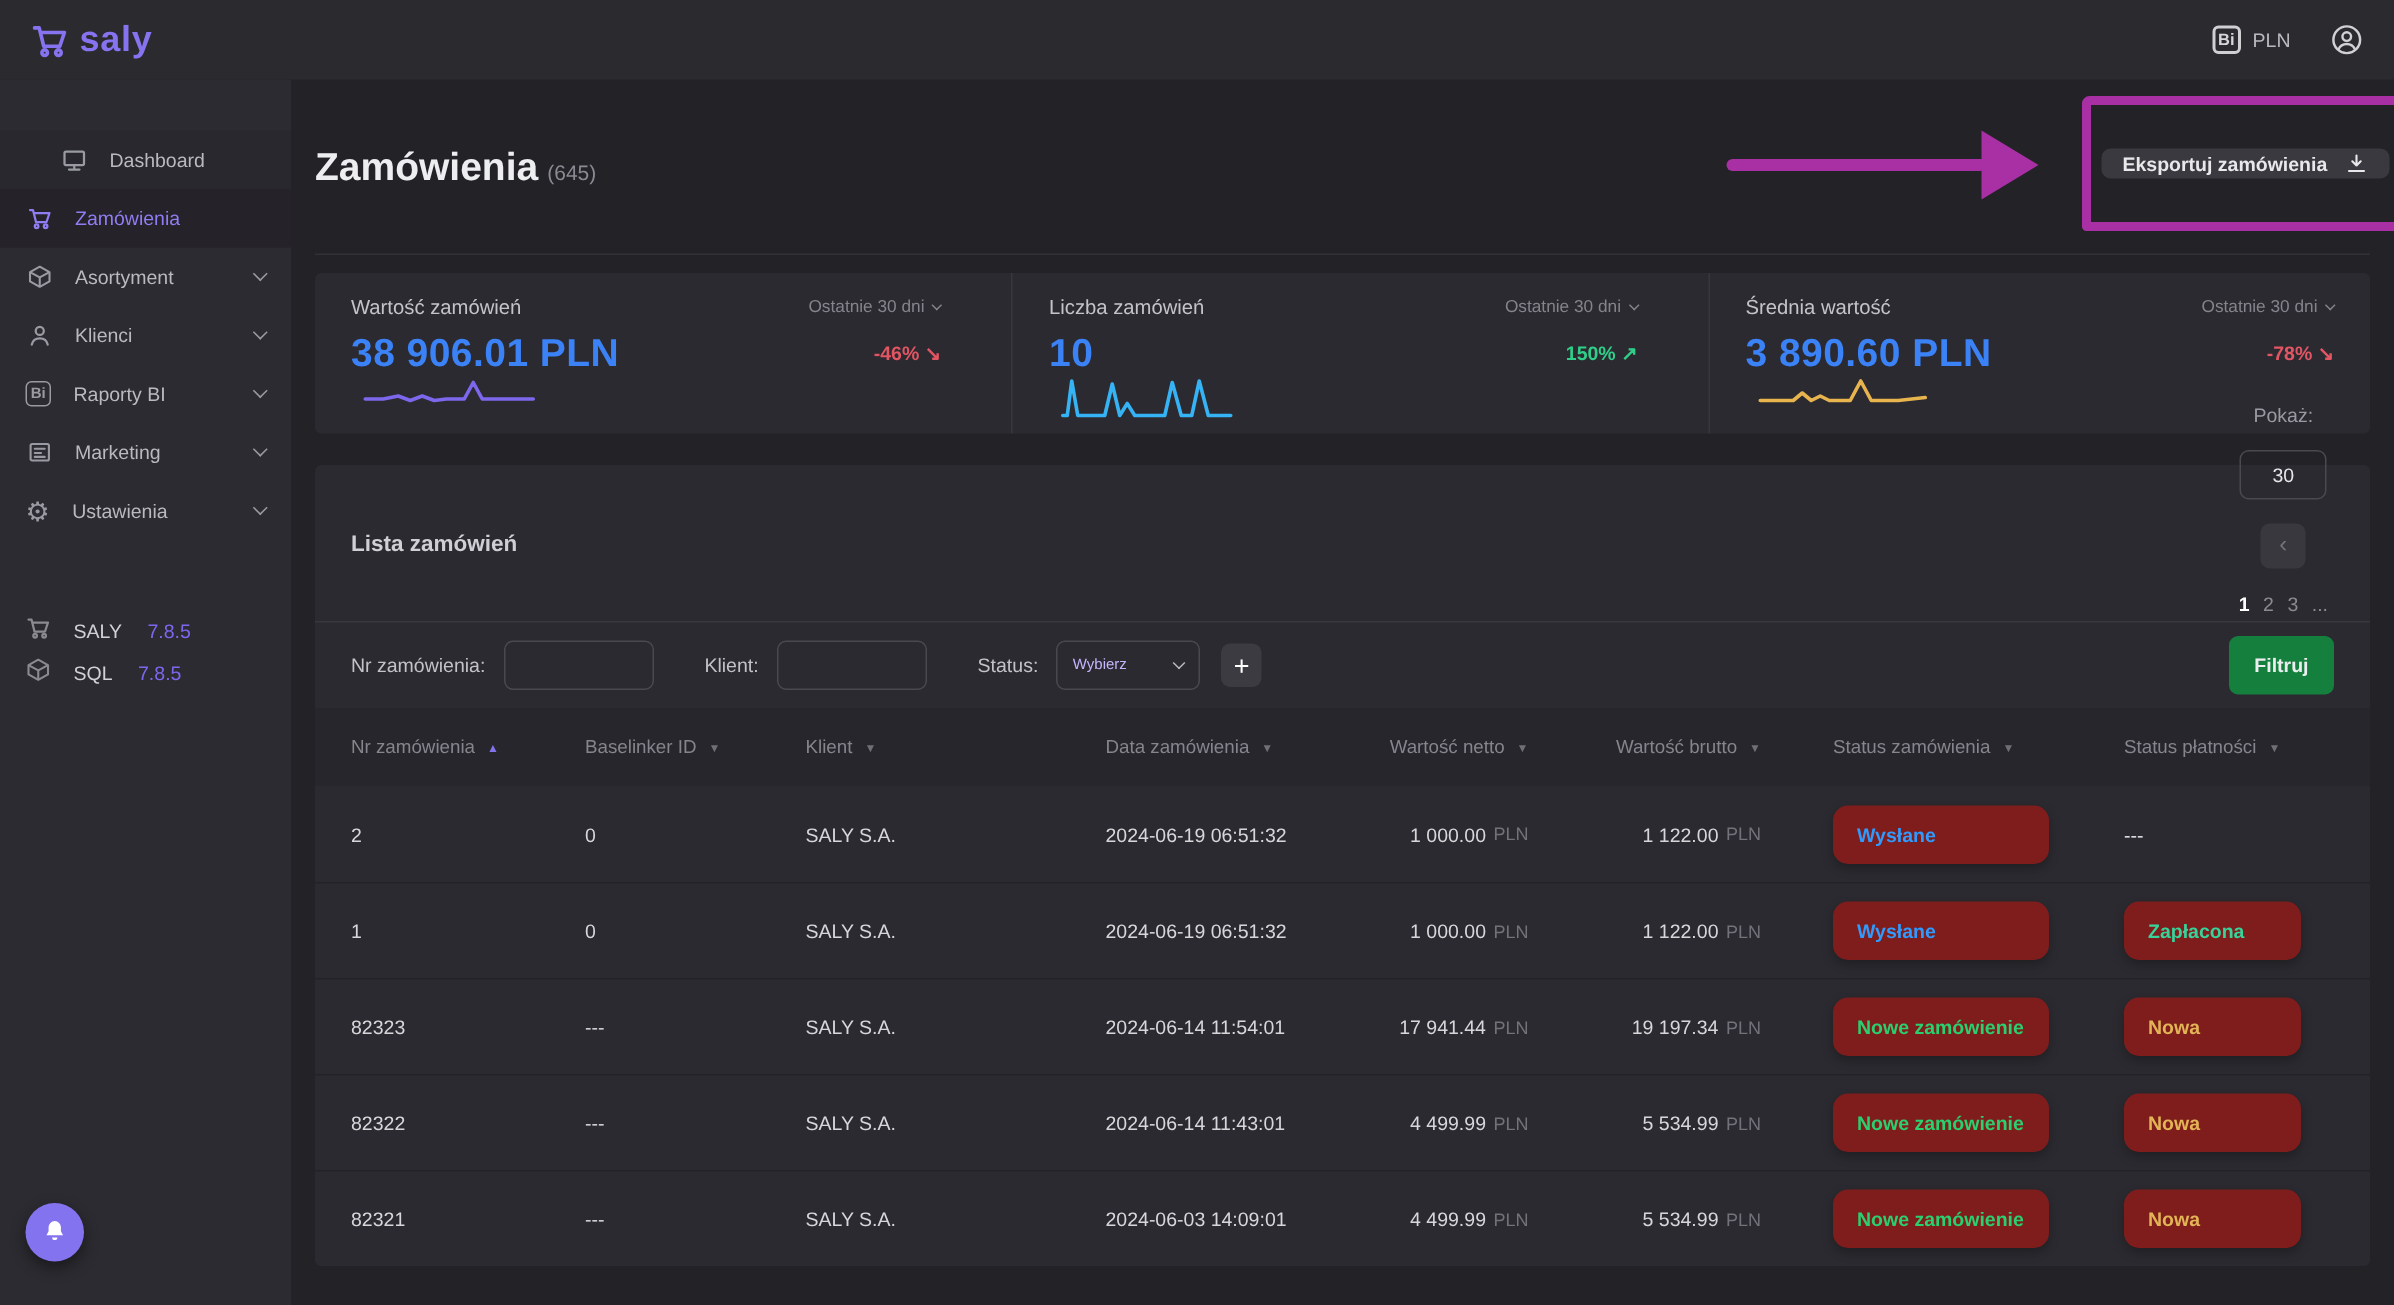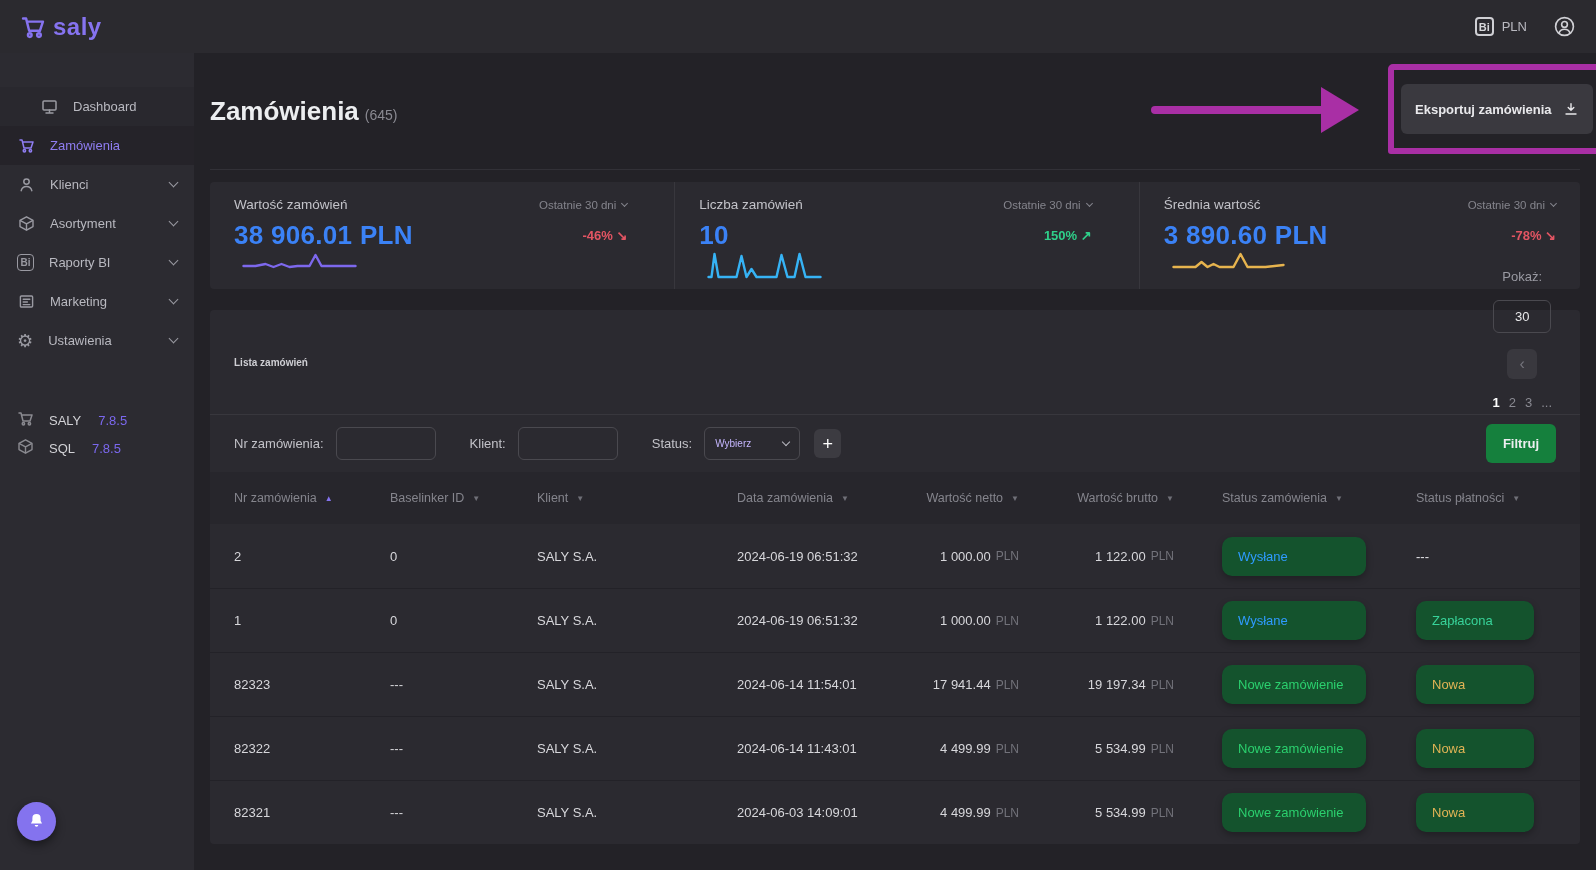--- a/index.html
+++ b/index.html
@@ -47,21 +47,21 @@
   .page-title { color:#eceef0; font-size:26px; font-weight:bold; }
   .page-count { color:#8a8a92; font-size:14px; font-weight:normal; margin-left:6px; }
 
   
   .annot-arrow { position:absolute; left:941px; top:34px; height:46px; display:flex; align-items:center; pointer-events:none; }
   .annot-line { width:172px; height:8px; background:#a92fa5; border-radius:4px 2px 3px 4px; }
   .annot-head { width:0; height:0; border-top:23px solid transparent; border-bottom:23px solid transparent;
     border-left:38px solid #a92fa5; margin-left:-2px; }
   .annot-frame { position:absolute; left:1178px; top:11px; width:236px; height:90px;
     border:6px solid #a92fa5; border-radius:5px 2px 6px 3px; display:flex; align-items:center; padding-left:7px; }
-  .export-btn { background:#3a393f; border:none; border-radius:6px; height:50px; padding:0 14px;
+  .export-btn { background:#3a393f; border:none; border-radius:6px; height:20px; padding:0 14px;
     display:flex; align-items:center; gap:11px; color:#e9e9ec; font-size:13px; font-weight:bold; cursor:pointer;
     font-family:"Liberation Sans", sans-serif; }
 
   
   .panel { background:#2b2a30; border-radius:4px; }
   .stats-panel { margin-top:12px; }
   .panel-head { height:54px; display:flex; align-items:center; justify-content:space-between;
     padding:0 24px; color:#c6c6cc; font-size:14px; border-bottom:1px solid #38373d; }
   .stats-row { display:grid; grid-template-columns:1fr 1fr 1fr;gap:23px; }
   .stat-card { padding:15px 24px 8px; }
@@ -74,21 +74,21 @@
   .stat-mid { display:flex; justify-content:space-between; align-items:center; margin-top:8px; }
   .stat-value { color:#3b82f6; font-size:26px; font-weight:bold; letter-spacing:.3px; }
   .stat-change { font-size:13px; font-weight:bold; }
   .stat-change.down { color:#e25563; }
   .stat-change.up { color:#2fcf8a; }
   .spark { display:block; margin:0 0 2px 8px; }
 
   
   .list-panel { margin-top:21px; }
   .list-head { height:104px; display:flex; align-items:center; justify-content:space-between; padding:0 24px; }
-  .list-title { color:#cfcfd4; font-size:10px; font-weight:bold; }
+  .list-title { color:#cfcfd4; font-size:15px; font-weight:bold; }
   .list-controls { display:flex; align-items:center; gap:16px;flex-direction:column; }
   .show-label { color:#9a9aa2; font-size:13px; }
   .page-size { width:58px; height:33px; background:transparent; border:1px solid #4a494f; border-radius:6px;
     color:#e8e8ea; font-size:13px; text-align:center; font-family:"Liberation Sans", sans-serif; }
   .pg-btn { width:30px; height:30px; border:none; border-radius:6px; background:#39383e; color:#74747c;
     font-size:16px; cursor:pointer; }
   .pg-btn.next { color:#cfcfd5; }
   .pages { display:flex; gap:9px; font-size:13px; color:#8a8a92; margin:0 4px; }
   .pages .pg.active { color:#ffffff; font-weight:bold; }
   .pg { cursor:pointer; }
@@ -116,22 +116,22 @@
   .sort { font-size:8px; color:#6f6f77; }
   .sort.asc { color:#8473ee; }
 
   .trow { height:64px; align-items:center; padding:0 24px; border-top:1px solid #232228;
     font-size:13px; color:#d7d7db; }
   .trow:first-child { border-top:none; }
   .cell { display:flex; align-items:center; }
   .cell.right { justify-content:flex-end; }
   .cell.col-status { padding-left:48px; }
   .pln { color:#72727a; margin-left:5px; font-size:12px; }
-  .pill { display:inline-flex; align-items:center; background:#14532d; border-radius:10px;
-    padding:12px 16px; font-weight:normal; font-size:13px; box-shadow:0 3px 7px rgba(0,0,0,.28); cursor:pointer; }
+  .pill { display:inline-flex; align-items:center; background:#7f1d1d; border-radius:10px;
+    padding:12px 16px; font-weight:bold; font-size:13px; box-shadow:0 3px 7px rgba(0,0,0,.28); cursor:pointer; }
   .pill.status { width:144px; }
   .pill.pay { width:118px; }
   .dash { color:#e4e4e8; }
 </style>
 </head>
 <body>
 
 <div class="app">
 
   <header class="topbar">
@@ -176,36 +176,36 @@
             <svg width="17" height="17" viewBox="0 0 17 17" fill="none" stroke-width="1.5" stroke-linecap="round" stroke-linejoin="round">
               <path d="M2 3h2l2 8h7l2-6H5"></path>
               <circle cx="6.4" cy="13.8" r="1.2"></circle>
               <circle cx="12.4" cy="13.8" r="1.2"></circle>
             </svg>
           </span>
           <span class="side-label">Zamówienia</span>
         </div>
         <div class="side-item">
           <span class="ico">
+            <svg width="17" height="17" viewBox="0 0 17 17" fill="none" stroke-width="1.4" stroke-linejoin="round">
+              <path d="M8.5 1.8 15 5.4v6.2L8.5 15.2 2 11.6V5.4z"></path>
+              <path d="M2 5.4l6.5 3.5L15 5.4M8.5 8.9v6.3"></path>
+            </svg>
+          </span>
+          <span class="side-label">Asortyment</span>
+          <span class="chev"></span>
+        </div>
+        <div class="side-item">
+          <span class="ico">
             <svg width="17" height="17" viewBox="0 0 17 17" fill="none" stroke-width="1.5" stroke-linecap="round">
               <circle cx="8.5" cy="5.6" r="2.7"></circle>
               <path d="M3.2 14.7c.6-2.8 2.7-4.2 5.3-4.2s4.7 1.4 5.3 4.2"></path>
             </svg>
           </span>
           <span class="side-label">Klienci</span>
-          <span class="chev"></span>
-        </div>
-        <div class="side-item">
-          <span class="ico">
-            <svg width="17" height="17" viewBox="0 0 17 17" fill="none" stroke-width="1.4" stroke-linejoin="round">
-              <path d="M8.5 1.8 15 5.4v6.2L8.5 15.2 2 11.6V5.4z"></path>
-              <path d="M2 5.4l6.5 3.5L15 5.4M8.5 8.9v6.3"></path>
-            </svg>
-          </span>
-          <span class="side-label">Asortyment</span>
           <span class="chev"></span>
         </div>
         <div class="side-item">
           <span class="bi-sq">Bi</span>
           <span class="side-label">Raporty BI</span>
           <span class="chev"></span>
         </div>
         <div class="side-item">
           <span class="ico">
             <svg width="17" height="17" viewBox="0 0 17 17" fill="none" stroke-width="1.4" stroke-linecap="round">

